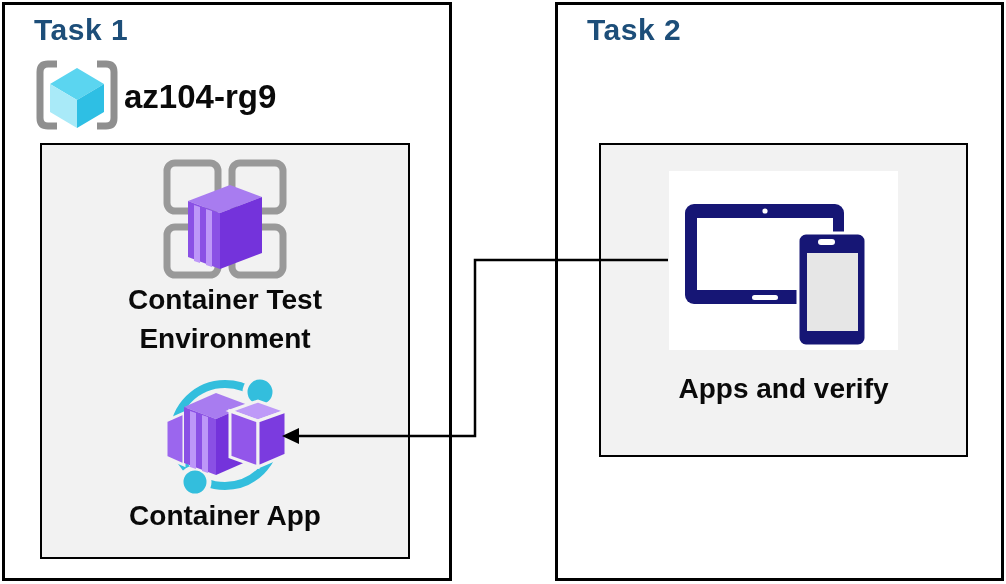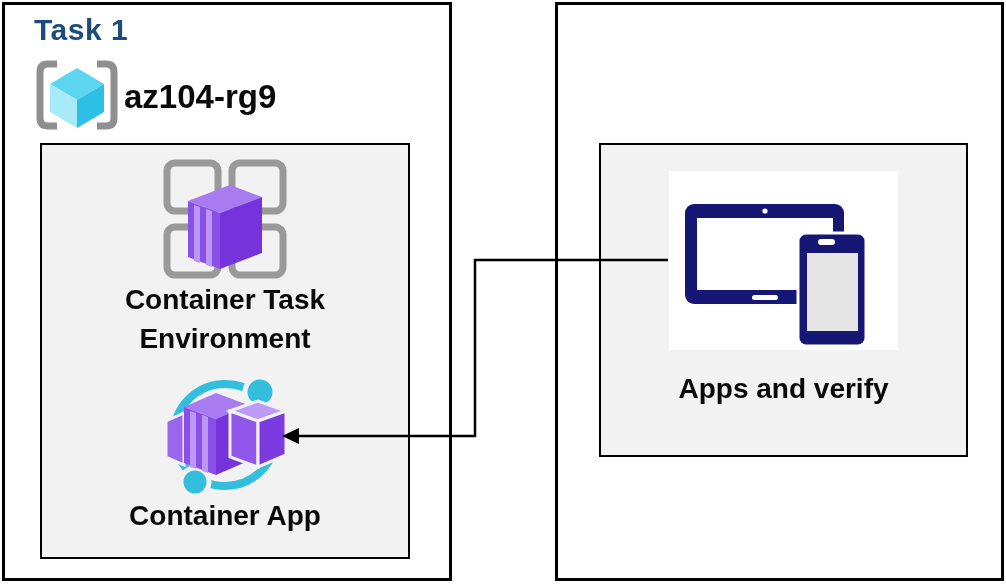--- a/index.html
+++ b/index.html
@@ -72,21 +72,21 @@
         <rect x="4" y="68" width="51" height="48" rx="8" fill="none" stroke="#999999" stroke-width="7"></rect>
         <rect x="69" y="68" width="51" height="48" rx="8" fill="none" stroke="#999999" stroke-width="7"></rect>
         <polygon points="25,42 57,54 99,38 67,26" fill="#A87CF0"></polygon>
         <polygon points="25,42 57,54 57,110 25,98" fill="#8A50E5"></polygon>
         <polygon points="31,46 37,48 37,104 31,102" fill="#BD97F8"></polygon>
         <polygon points="43,50 49,52 49,108 43,106" fill="#BD97F8"></polygon>
         <polygon points="57,54 99,38 99,94 57,110" fill="#7433DB"></polygon>
       </svg>
     </span>
     <div class="diagram-label" id="env-label">
-      <div>Container Task</div>
+      <div>Container Test</div>
       <div>Environment</div>
     </div>
 
     <span class="center-x" id="ca-icon">
       <svg width="134" height="130" viewBox="0 0 134 130">
         <circle cx="67" cy="64" r="51" fill="none" stroke="#33BEDD" stroke-width="8"></circle>
         <circle cx="102" cy="21" r="15" fill="#33BEDD" stroke="#F2F2F2" stroke-width="5"></circle>
         <circle cx="37" cy="111" r="14" fill="#33BEDD" stroke="#F2F2F2" stroke-width="5"></circle>
         <polygon points="8,50 26,42 26,94 8,86" fill="#9B66EE" stroke="#F2F2F2" stroke-width="3"></polygon>
         <polygon points="26,36 58,48 90,34 58,22" fill="#A87CF0"></polygon>
@@ -99,20 +99,21 @@
           <polygon points="72,40 100,50 100,96 72,86" fill="#9256EA"></polygon>
           <polygon points="100,50 128,40 128,84 100,96" fill="#7B3BDF"></polygon>
         </g>
       </svg>
     </span>
     <div class="diagram-label" id="ca-label">Container App</div>
   </div>
 </div>
 
 <div class="task-box" id="task2">
+  <div class="task-title">Task 2</div>
 
   <div class="inner-box" id="inner2">
     <div class="white-area">
       <span>
         <svg width="229" height="179" viewBox="0 0 229 179">
           <rect x="16" y="35" width="159" height="100" rx="9" fill="#161675"></rect>
           <rect x="28" y="49" width="136" height="72" fill="#ffffff"></rect>
           <circle cx="96" cy="42" r="2.6" fill="#ffffff"></circle>
           <rect x="83" y="126" width="26" height="5" rx="2.5" fill="#ffffff"></rect>
           <rect x="129" y="64" width="68" height="113" rx="8" fill="#161675" stroke="#ffffff" stroke-width="3"></rect>

